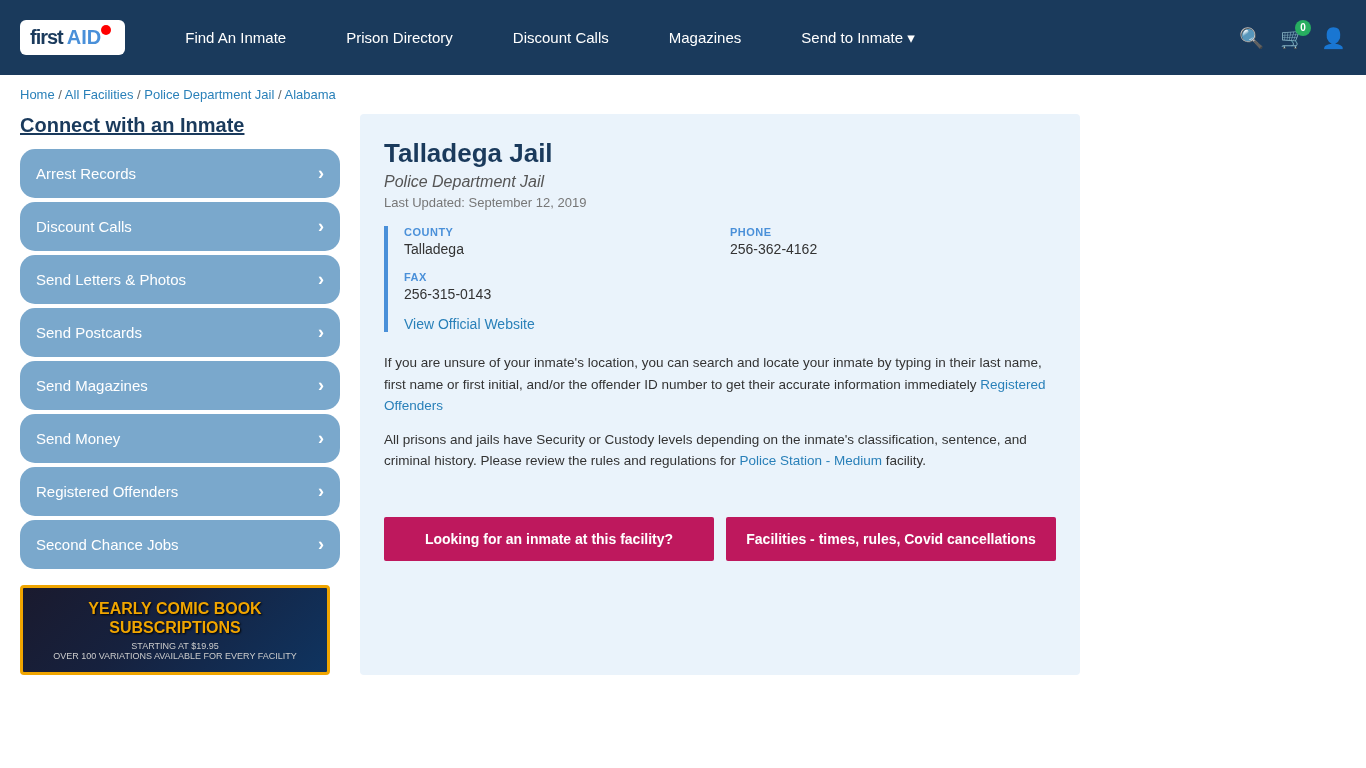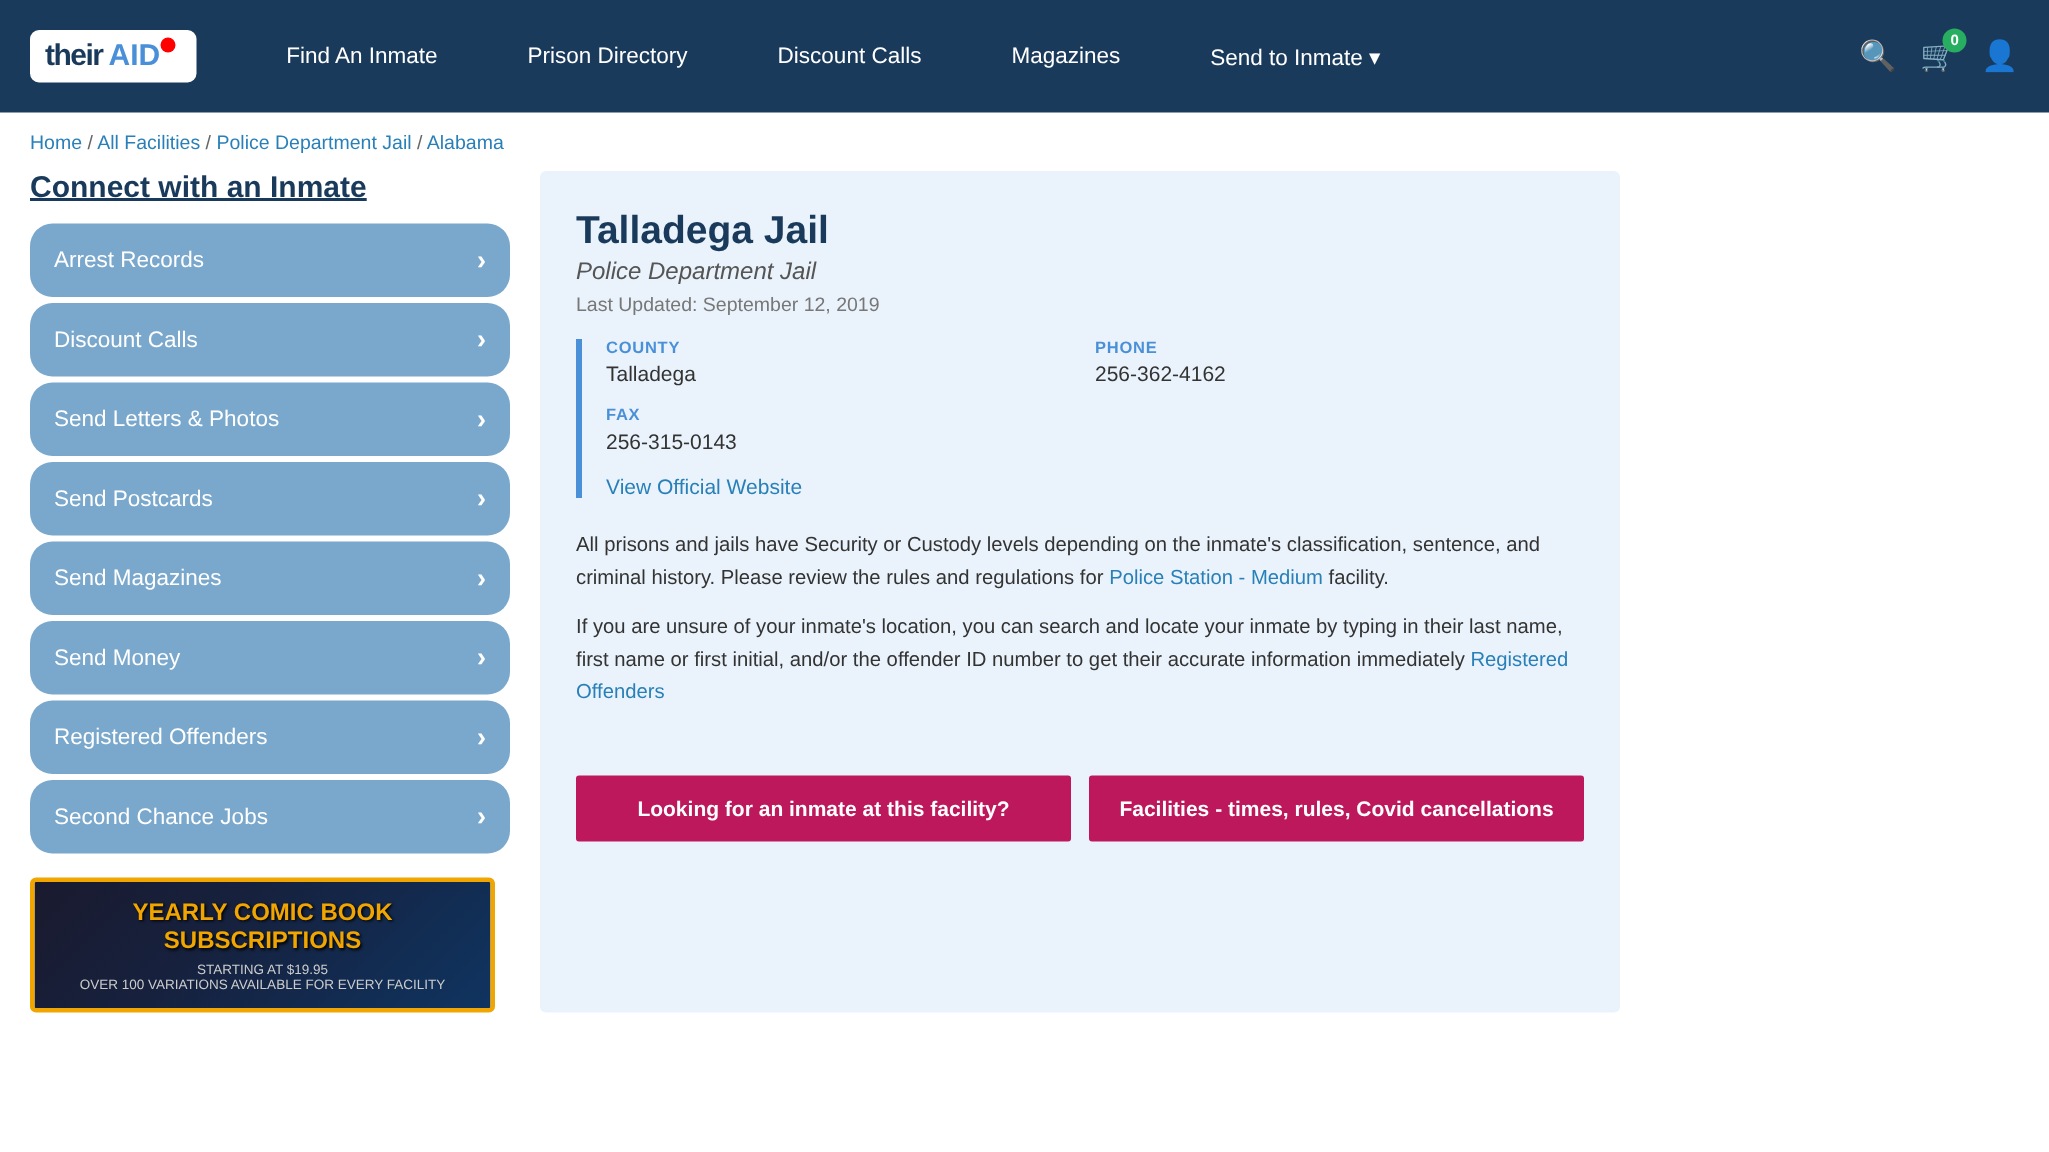--- a/index.html
+++ b/index.html
@@ -251,21 +251,21 @@
       flex: 1;
       margin-top: 29px;
     }
   </style>
 </head>
 <body>
 
 <header class="header">
   <div class="logo-area">
     <div class="logo-box">
-      <span class="logo-text">their</span>
+      <span class="logo-text">first</span>
       <span class="logo-aid">AID</span>
       <span class="logo-dot"></span>
     </div>
   </div>
   <nav>
     <a class="nav-item">Find An Inmate</a>
     <a class="nav-item">Prison Directory</a>
     <a class="nav-item">Discount Calls</a>
     <a class="nav-item">Magazines</a>
     <a class="nav-item">Send to Inmate ▾</a>
@@ -351,24 +351,24 @@
       <div>
         <div class="info-label">FAX</div>
         <div class="info-value">256-315-0143</div>
       </div>
       <div class="info-full">
         <a href="#" class="info-link">View Official Website</a>
       </div>
     </div>
 
     <p class="description-text">
-      <span>All prisons and jails have Security or Custody levels depending on the inmate's classification, sentence, and criminal history. Please review the rules and regulations for </span><a href="#">Police Station - Medium</a><span> facility.</span>
+      <span>If you are unsure of your inmate's location, you can search and locate your inmate by typing in their last name, first name or first initial, and/or the offender ID number to get their accurate information immediately </span><a href="#">Registered Offenders</a>
     </p>
     <p class="description-text">
-      <span>If you are unsure of your inmate's location, you can search and locate your inmate by typing in their last name, first name or first initial, and/or the offender ID number to get their accurate information immediately </span><a href="#">Registered Offenders</a>
+      <span>All prisons and jails have Security or Custody levels depending on the inmate's classification, sentence, and criminal history. Please review the rules and regulations for </span><a href="#">Police Station - Medium</a><span> facility.</span>
     </p>
 
     <div class="action-buttons">
       <button class="btn-green">Looking for an inmate at this facility?</button>
       <button class="btn-green">Facilities - times, rules, Covid cancellations</button>
     </div>
   </section>
 
 </div>
 

